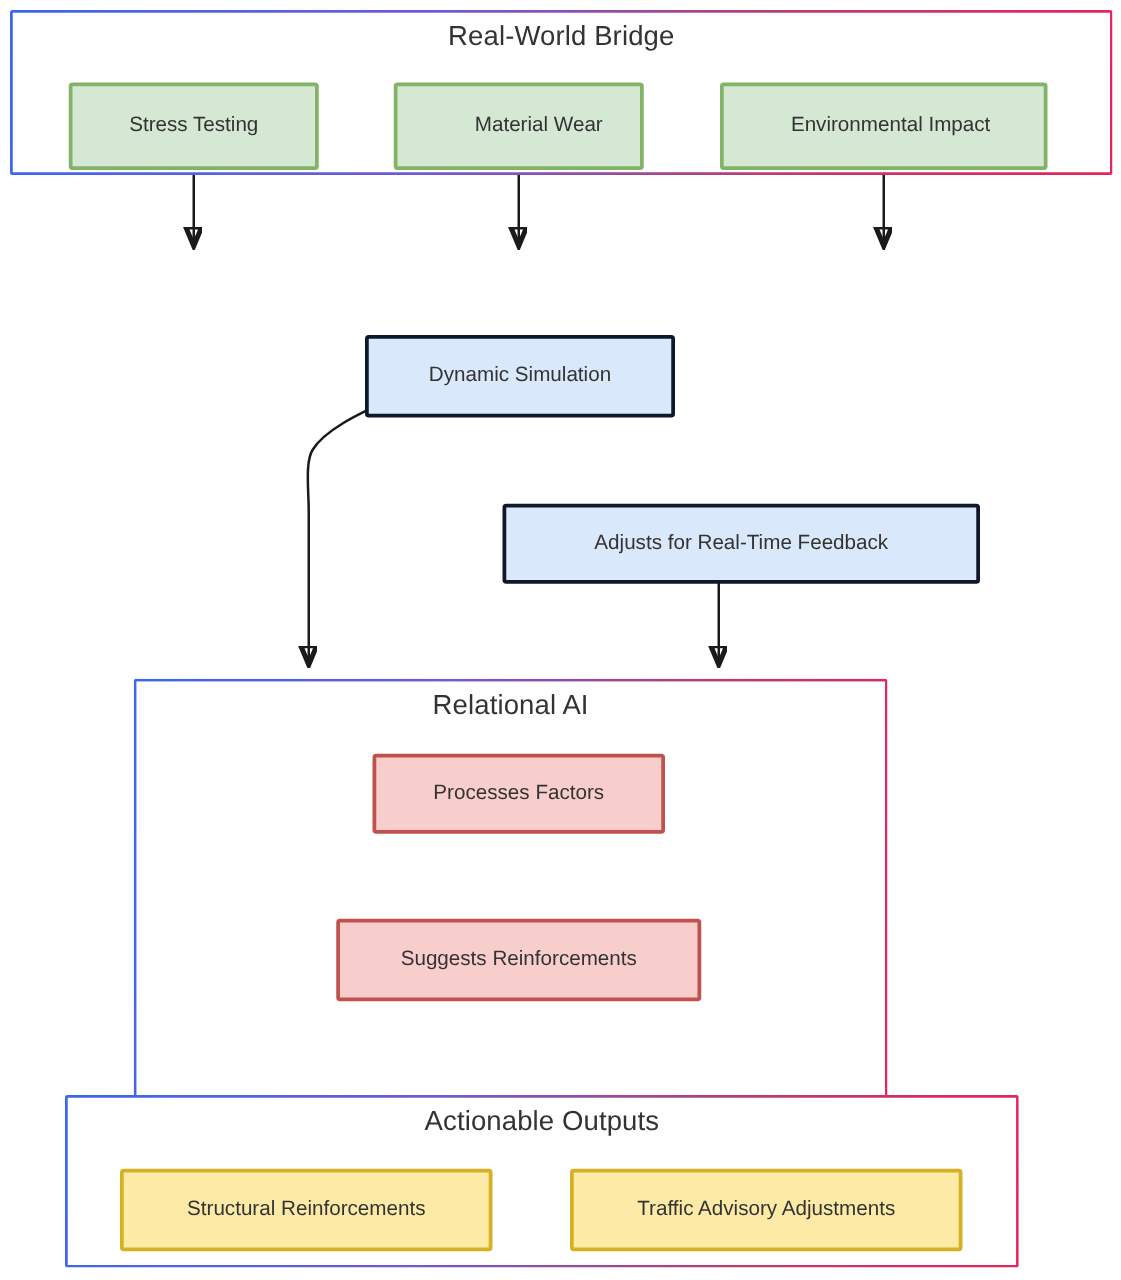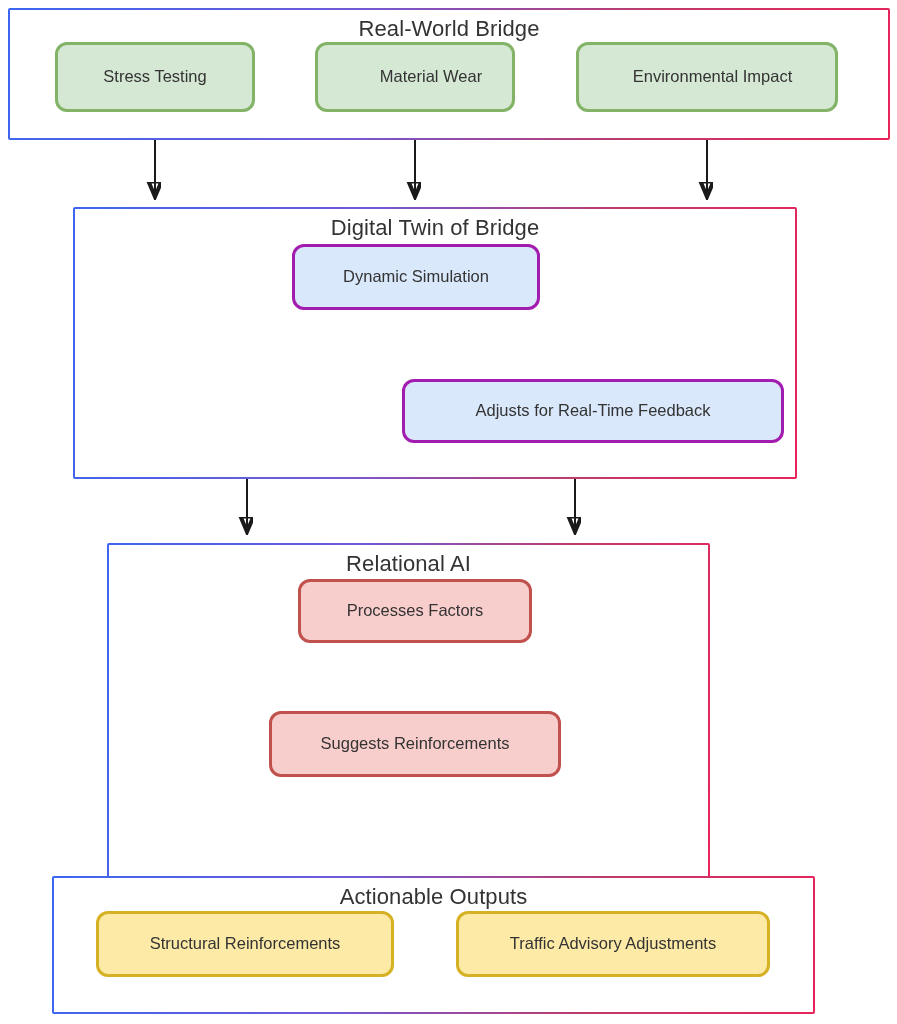--- a/index.html
+++ b/index.html
@@ -40,29 +40,30 @@
     letter-spacing: .1px;
     white-space: nowrap;
   }
   
   .node {
     position: absolute;
     box-sizing: border-box;
     display: flex;
     align-items: center;
     justify-content: center;
-    border-radius: 12px;
+    border-radius: 3px;
     font-size: 16.5px;
     color: #333333;
     text-align: center;
     white-space: nowrap;
     line-height: 1.2;
+    margin-top: 24px;
   }
   .node.green  { background: #d5e8d4; border: 3px solid #82b366; }
-  .node.blue   { background: #dae8fc; border: 3px solid #a21caf; align-items: center; }
+  .node.blue   { background: #dae8fc; border: 3px solid #0f172a; align-items: center; }
   .node.pink   { background: #f8cecc; border: 3px solid #c0514d; }
   .node.yellow { background: #fdeaa7; border: 3px solid #d6b123; }
 
   #edges {
     position: absolute;
     top: 0; left: 0;
     width: 897px;
     height: 1024px;
     pointer-events: none;
   }
@@ -99,23 +100,20 @@
   <div class="node green" style="left:55px; top:42px; width:200px; height:70px;">
     <span>Stress Testing</span>
   </div>
   <div class="node green" style="left:315px; top:42px; width:200px; height:70px;padding-left:32px;">
     <span>Material Wear</span>
   </div>
   <div class="node green" style="left:576px; top:42px; width:262px; height:70px;padding-left:11px;">
     <span>Environmental Impact</span>
   </div>
 
-  <div class="cluster" style="left:73px; top:207px; width:724px; height:272px;">
-    <div class="cluster-title">Digital Twin of Bridge</div>
-  </div>
   <div class="node blue" style="left:292px; top:244px; width:248px; height:66px;">
     <span>Dynamic Simulation</span>
   </div>
   <div class="node blue" style="left:402px; top:379px; width:382px; height:64px;">
     <span>Adjusts for Real-Time Feedback</span>
   </div>
 
   <div class="cluster" style="left:107px; top:543px; width:603px; height:340px;">
     <div class="cluster-title">Relational AI</div>
   </div>

